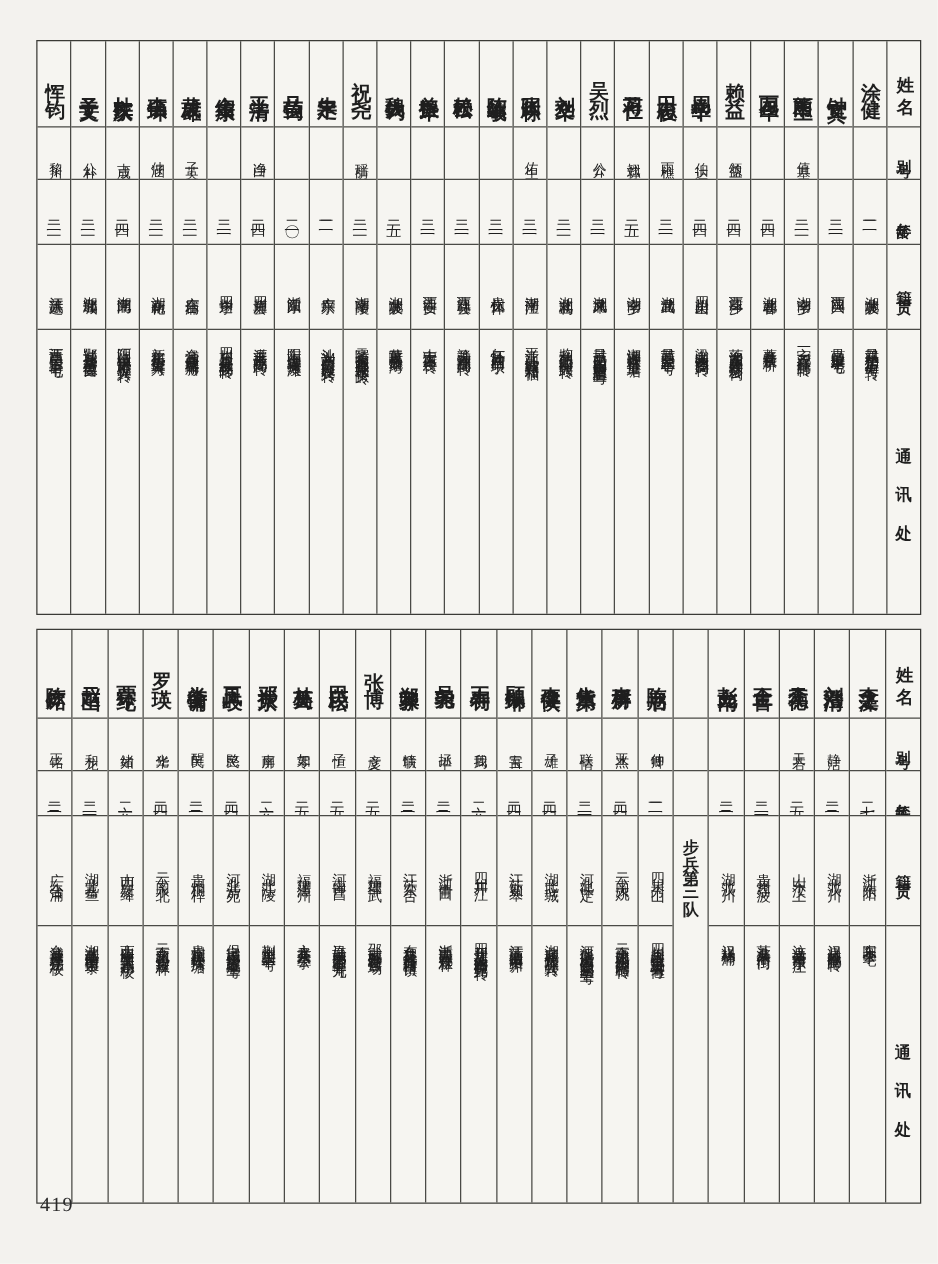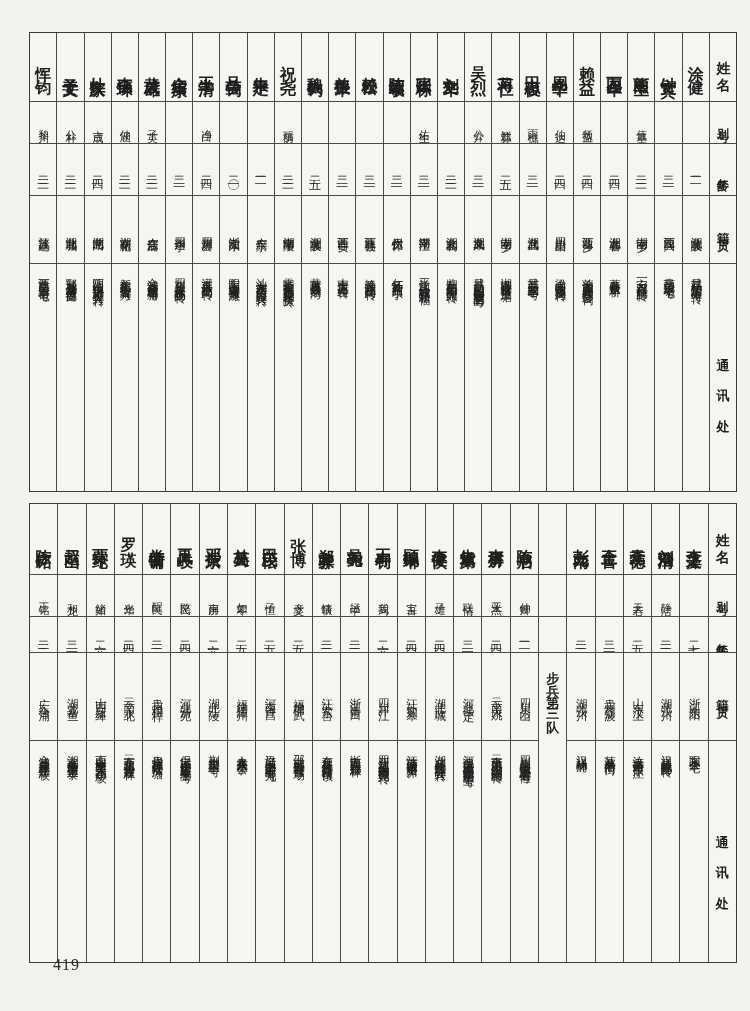--- a/index.html
+++ b/index.html
@@ -43,21 +43,21 @@
   .c-addr span   { font-size:11.5px; letter-spacing:1.5px; }
   .c-merged span { font-size:13px; font-weight:600; letter-spacing:0.95em; padding-top:4px; }
   
   .header-col .cell span { font-weight:700; }
   .header-col .c-name span   { font-size:14px; letter-spacing:1.2em; }
   .header-col .c-alias span  { font-size:12px; letter-spacing:0.35em; }
   .header-col .c-age span    { font-size:12px; letter-spacing:0.15em; }
   .header-col .c-native span { font-size:12.5px; letter-spacing:0.6em; }
   .header-col .c-addr span   { font-size:13px; letter-spacing:2.4em; padding-top:78px; }
   .page-number {
-    position:absolute; left:53px; top:956px;
+    position:absolute; left:32px; top:956px;
     font-size:16px; letter-spacing:1px; color:#2a2a2a;
   }
 </style>
 </head>
 <body>
 
 <div class="page">
   <div class="sheet-table table1" id="table-0">
       <div class="col header-col">
         <div class="cell c-name">

